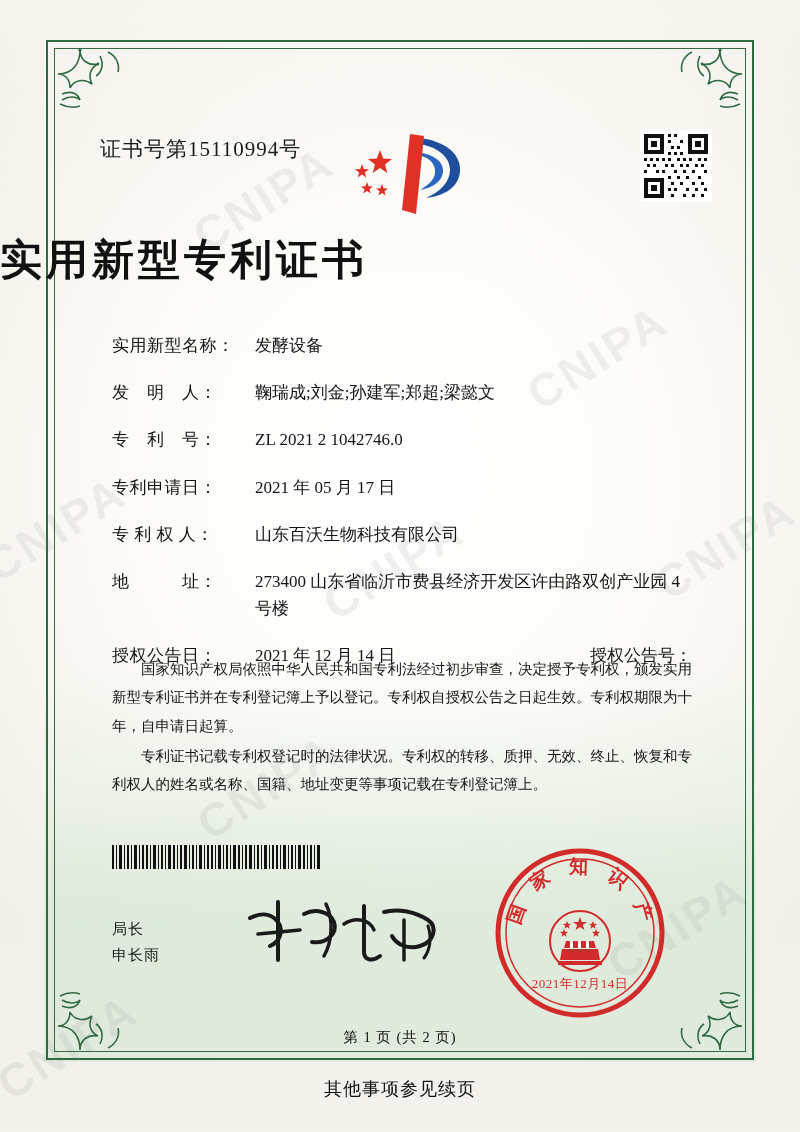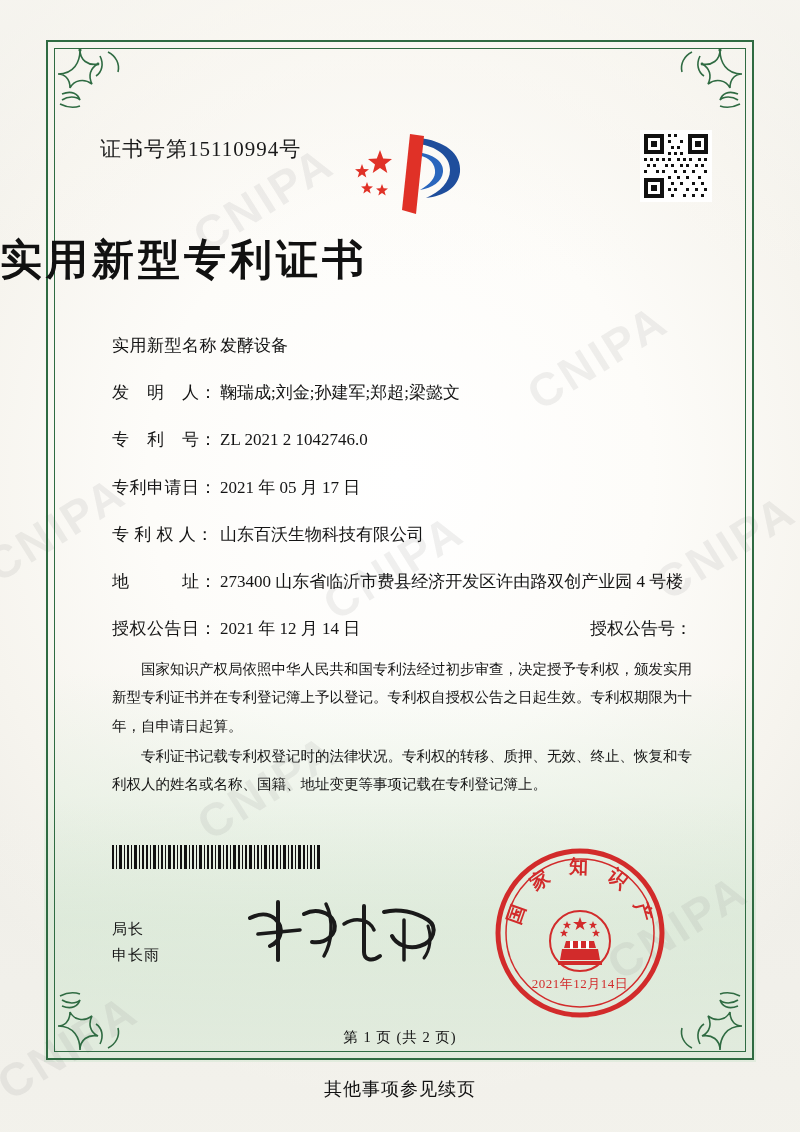--- a/index.html
+++ b/index.html
@@ -147,20 +147,21 @@
     margin-bottom: 20px;
   }
   .field .lbl {
     width: 108px;
     flex: 0 0 108px;
     letter-spacing: 0.5px;
     white-space: pre;
   }
   .field .val {
     flex: 1;
+    margin-left: 35px;
   }
   .inline-lbl {
     margin-left: 28px;
     white-space: pre;
   }
 
   .body-text {
     position: absolute;
     left: 112px;
     top: 655px;

